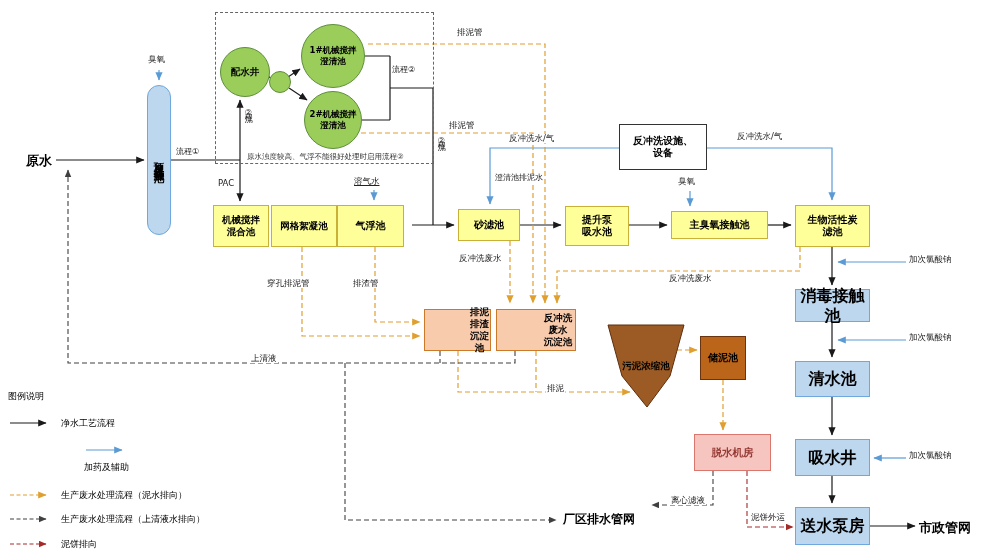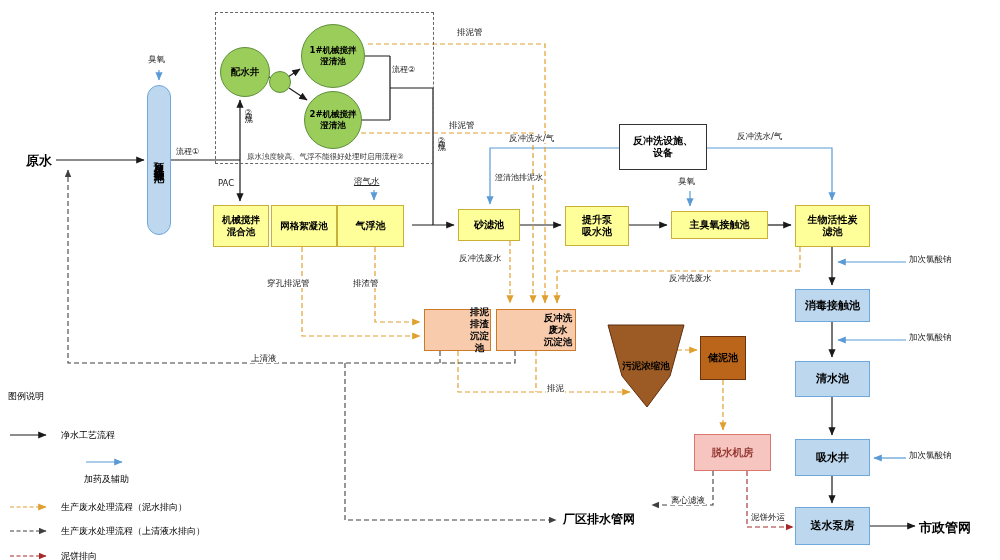--- a/index.html
+++ b/index.html
@@ -12,21 +12,21 @@
   .ln-a { stroke:var(--aux); fill:none; stroke-width:1.2; }
   .ln-s { stroke:var(--sludge); fill:none; stroke-width:1.2; stroke-dasharray:5 3; }
   .ln-d { stroke:var(--supernatant); fill:none; stroke-width:1.1; stroke-dasharray:5 3; }
   .ln-c { stroke:var(--cake); fill:none; stroke-width:1.1; stroke-dasharray:5 3; }
 
   .node {
     position:absolute; display:flex; align-items:center; justify-content:center;
     text-align:center; white-space:pre-line; box-sizing:border-box; line-height:1.25;font-weight:bold;
   }
   .box-yellow { background:var(--yellow_fill); border:1px solid var(--yellow_stroke); font-size:10px; }
-  .box-blue   { background:var(--blue_fill);   border:1px solid var(--blue_stroke);   font-size:11px; }
+  .box-blue   { background:var(--blue_fill);   border:1px solid var(--blue_stroke);   font-size:16px; }
   .box-orange { background:var(--orange_fill); border:1px solid var(--orange_stroke); font-size:9.5px;padding-left:44px; }
   .box-white  { background:#fff; border:1px solid #333; font-size:10px; }
   .box-storage{ background:var(--storage_fill); border:1px solid var(--storage_stroke); font-size:10px; }
   .box-pink   { background:var(--pink_fill); border:1px solid var(--pink_stroke); font-size:10.5px; color:var(--pink_text); }
   .circle { border-radius:50%; background:var(--green_fill); border:1px solid var(--green_stroke); font-size:8.5px; }
   .vert { writing-mode:vertical-rl; text-orientation:upright; letter-spacing:2px; }
   .groupbox { position:absolute; border:1px dashed #666; }
   .lbl { position:absolute; font-size:8.5px; color:#222; white-space:nowrap; line-height:1.1; }
   .lbl.bg { background:#fff; padding:0 1px; }
   .vlbl { writing-mode:vertical-rl; text-orientation:upright; }
@@ -182,21 +182,21 @@
   <div class="lbl bg" style="left:352px; top:279px;">排渣管</div>
   <div class="lbl bg" style="left:458px; top:254px;">反冲洗废水</div>
   <div class="lbl bg" style="left:668px; top:274px;">反冲洗废水</div>
   <div class="lbl bg" style="left:250px; top:354px;">上清液</div>
   <div class="lbl bg" style="left:546px; top:384px;">排泥</div>
   <div class="lbl bg" style="left:670px; top:496px;">离心滤液</div>
   <div class="lbl bg" style="left:750px; top:513px;">泥饼外运</div>
 
   <div class="legend">
     <div class="ltitle">图例说明</div>
-    <div class="lrow" style="margin-top:26px;">
+    <div class="lrow" style="margin-top:14px;">
       <svg width="46" height="8">
           <line x1="2" y1="4" x2="38" y2="4" style="stroke:var(--flow); stroke-width:1.2;" marker-end="url(#mk-f)"></line>
         </svg>
       <span>净水工艺流程</span>
     </div>
     <div class="lrow" style="margin-top:17px;flex-direction:column;">
       <svg width="46" height="8">
           <line x1="2" y1="4" x2="38" y2="4" style="stroke:var(--aux); stroke-width:1.2;" marker-end="url(#mk-a)"></line>
         </svg>
       <span>加药及辅助</span>

